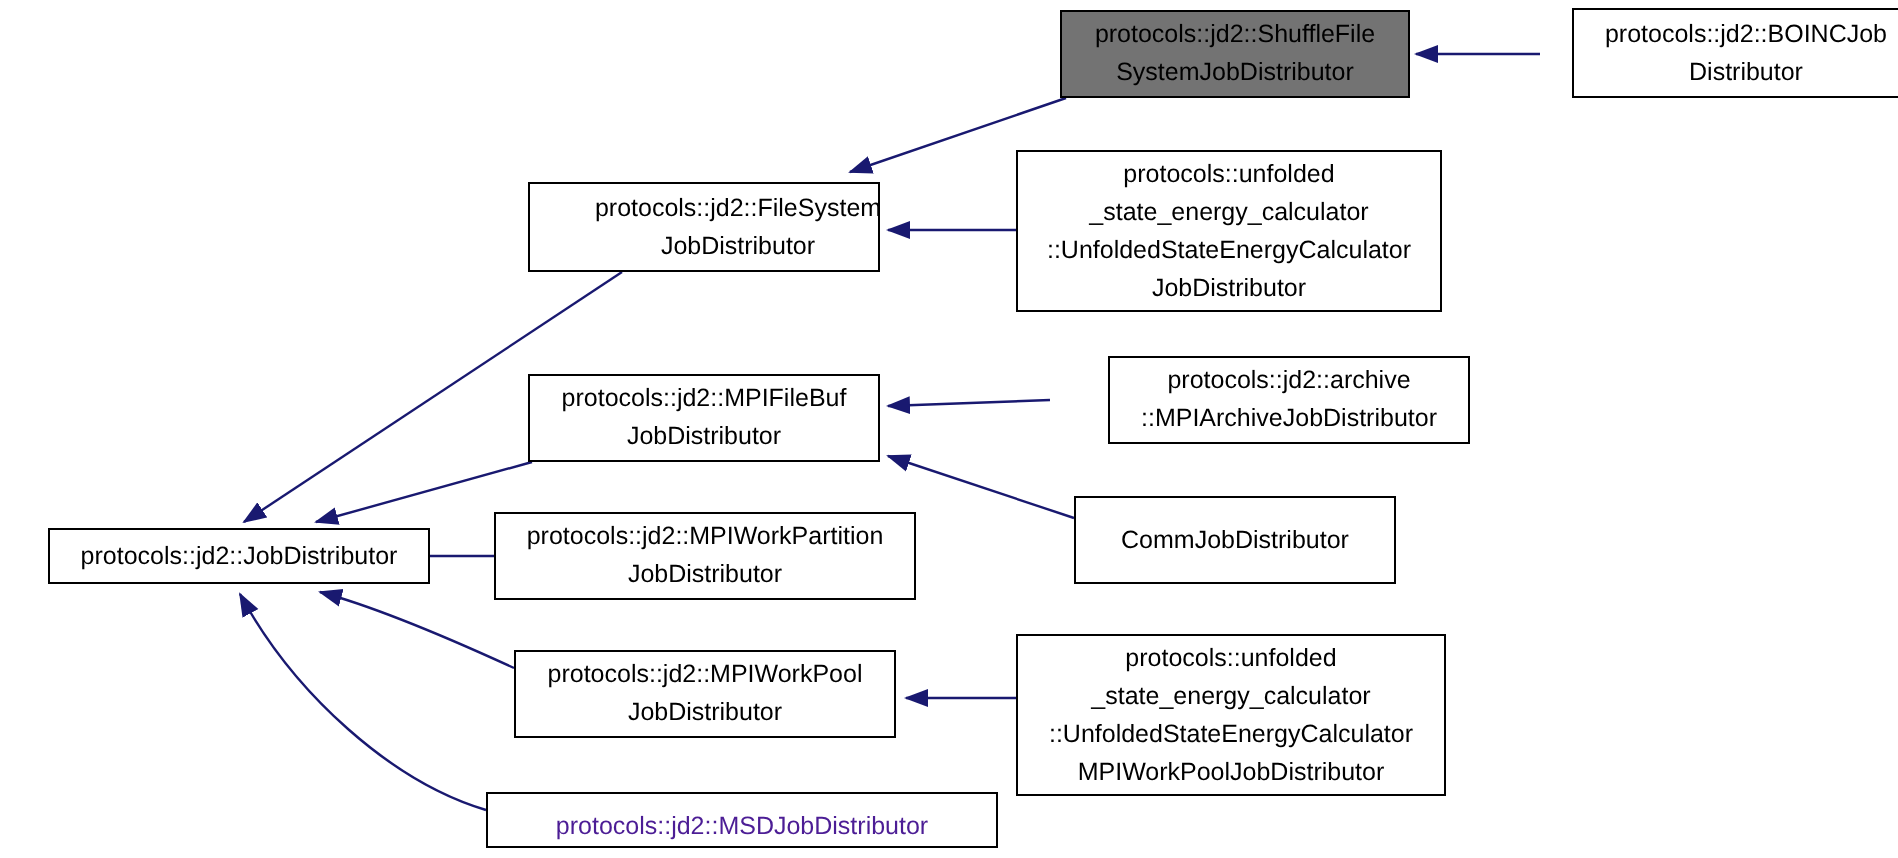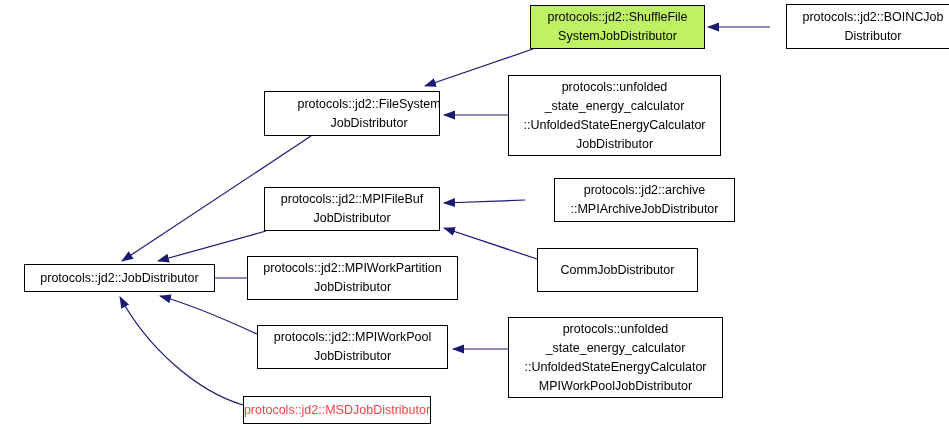--- a/index.html
+++ b/index.html
@@ -59,21 +59,21 @@
       <path d="M 508,349 L 453,349" class="edge" stroke="#191970" marker-end="url(#arrowhead)"></path>
     </svg>
 
 <div class="node" style="left: 4px; top: 264px; width: 191px; height: 28px; border-color: rgb(0, 0, 0); background: rgb(255, 255, 255); color: rgb(0, 0, 0); margin-left: 20px;">
       <div class="node-line">protocols::jd2::JobDistributor</div>
     </div>
     <div class="node" style="left: 264px; top: 91px; width: 176px; height: 45px; border-color: rgb(0, 0, 0); background: rgb(255, 255, 255); color: rgb(0, 0, 0); padding-left: 34px;">
       <div class="node-line">protocols::jd2::FileSystem</div>
       <div class="node-line">JobDistributor</div>
     </div>
-    <div class="node" style="left: 530px; top: 5px; width: 175px; height: 44px; border-color: rgb(0, 0, 0); background: #bef264; color: rgb(0, 0, 0);">
+    <div class="node" style="left: 530px; top: 5px; width: 175px; height: 44px; border-color: rgb(0, 0, 0); background: #737373; color: rgb(0, 0, 0);">
       <div class="node-line">protocols::jd2::ShuffleFile</div>
       <div class="node-line">SystemJobDistributor</div>
     </div>
     <div class="node" style="left: 770px; top: 4px; width: 174px; height: 45px; border-color: rgb(0, 0, 0); background: rgb(255, 255, 255); color: rgb(0, 0, 0); margin-left: 16px;">
       <div class="node-line">protocols::jd2::BOINCJob</div>
       <div class="node-line">Distributor</div>
     </div>
     <div class="node" style="left: 508px; top: 75px; width: 213px; height: 81px; border-color: rgb(0, 0, 0); background: rgb(255, 255, 255); color: rgb(0, 0, 0);">
       <div class="node-line">protocols::unfolded</div>
       <div class="node-line">_state_energy_calculator</div>
@@ -98,16 +98,16 @@
     <div class="node" style="left: 257px; top: 325px; width: 191px; height: 44px; border-color: rgb(0, 0, 0); background: rgb(255, 255, 255); color: rgb(0, 0, 0);">
       <div class="node-line">protocols::jd2::MPIWorkPool</div>
       <div class="node-line">JobDistributor</div>
     </div>
     <div class="node" style="left: 508px; top: 317px; width: 215px; height: 81px; border-color: rgb(0, 0, 0); background: rgb(255, 255, 255); color: rgb(0, 0, 0);">
       <div class="node-line">protocols::unfolded</div>
       <div class="node-line">_state_energy_calculator</div>
       <div class="node-line">::UnfoldedStateEnergyCalculator</div>
       <div class="node-line">MPIWorkPoolJobDistributor</div>
     </div>
-    <div class="node" style="left: 243px; top: 396px; width: 188px; height: 28px; border-color: rgb(0, 0, 0); background: rgb(255, 255, 255); color: #ef4444;">
+    <div class="node" style="left: 243px; top: 396px; width: 256px; height: 28px; border-color: rgb(0, 0, 0); background: rgb(255, 255, 255); color: #4c1d95; justify-content: flex-end;">
       <div class="node-line">protocols::jd2::MSDJobDistributor</div>
     </div>
   </div>
 
 </body></html>

